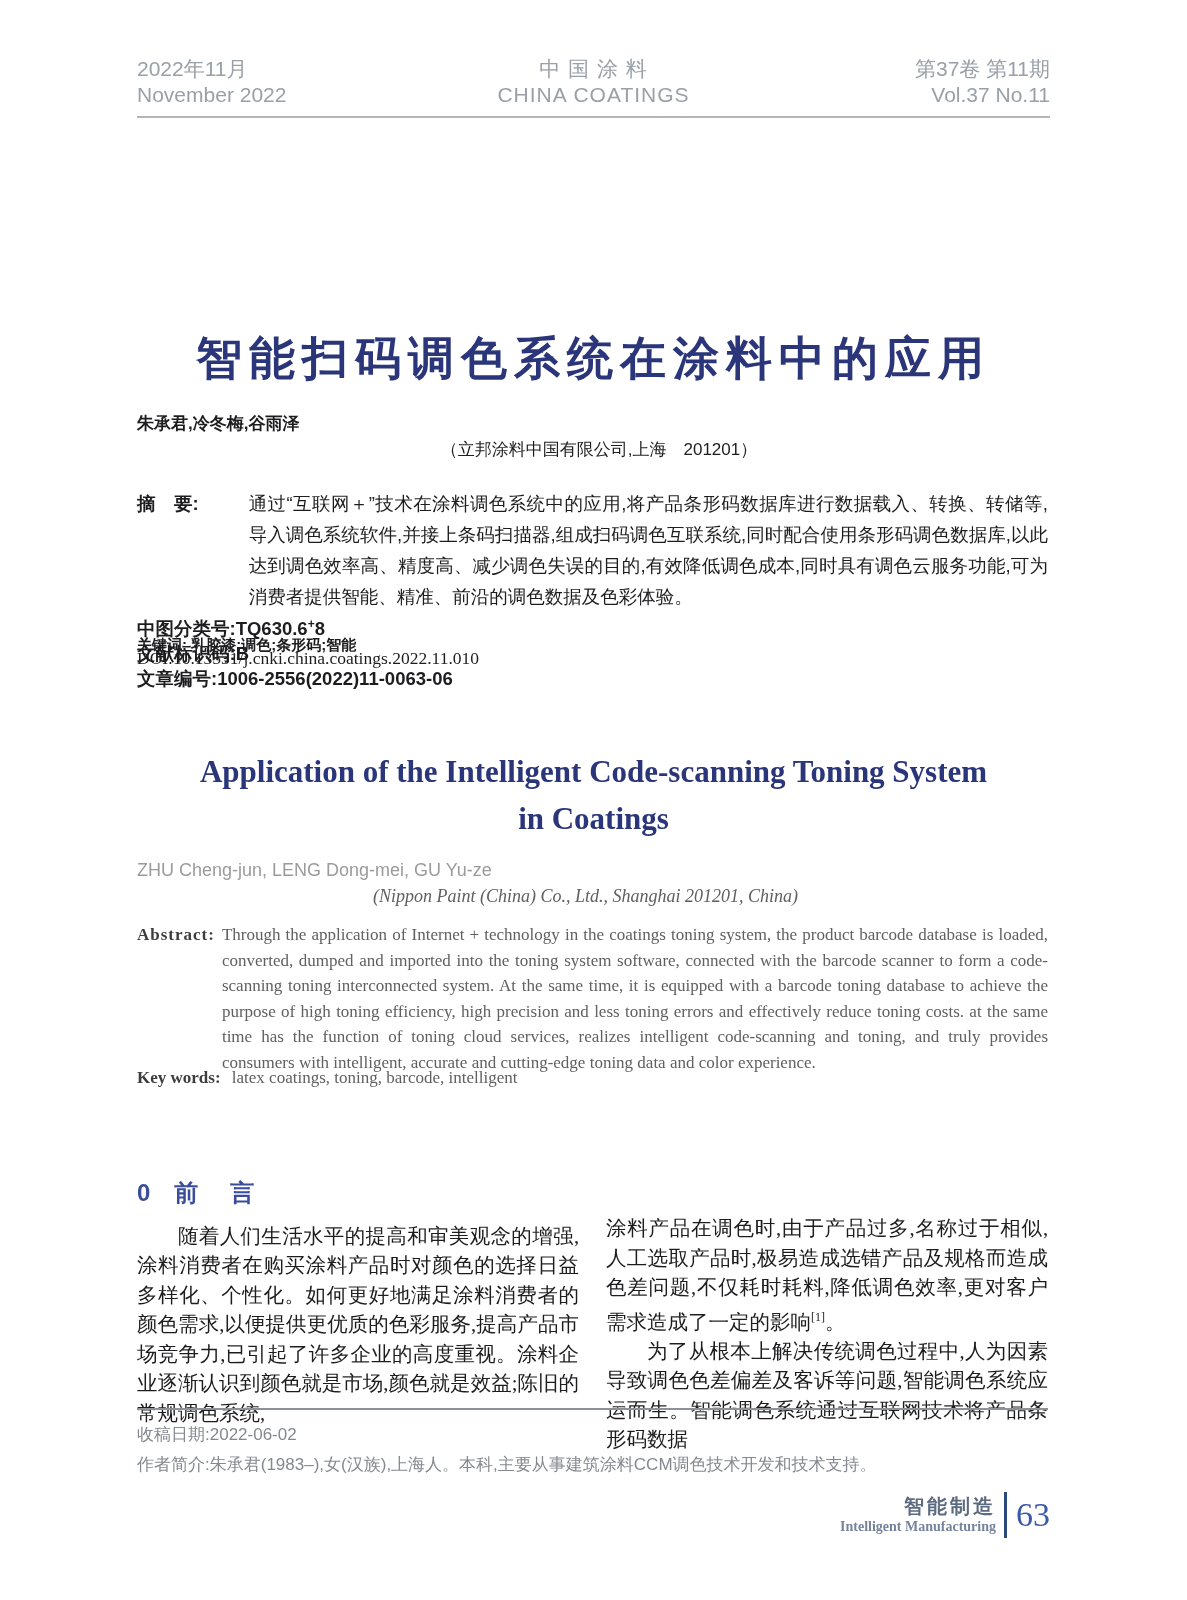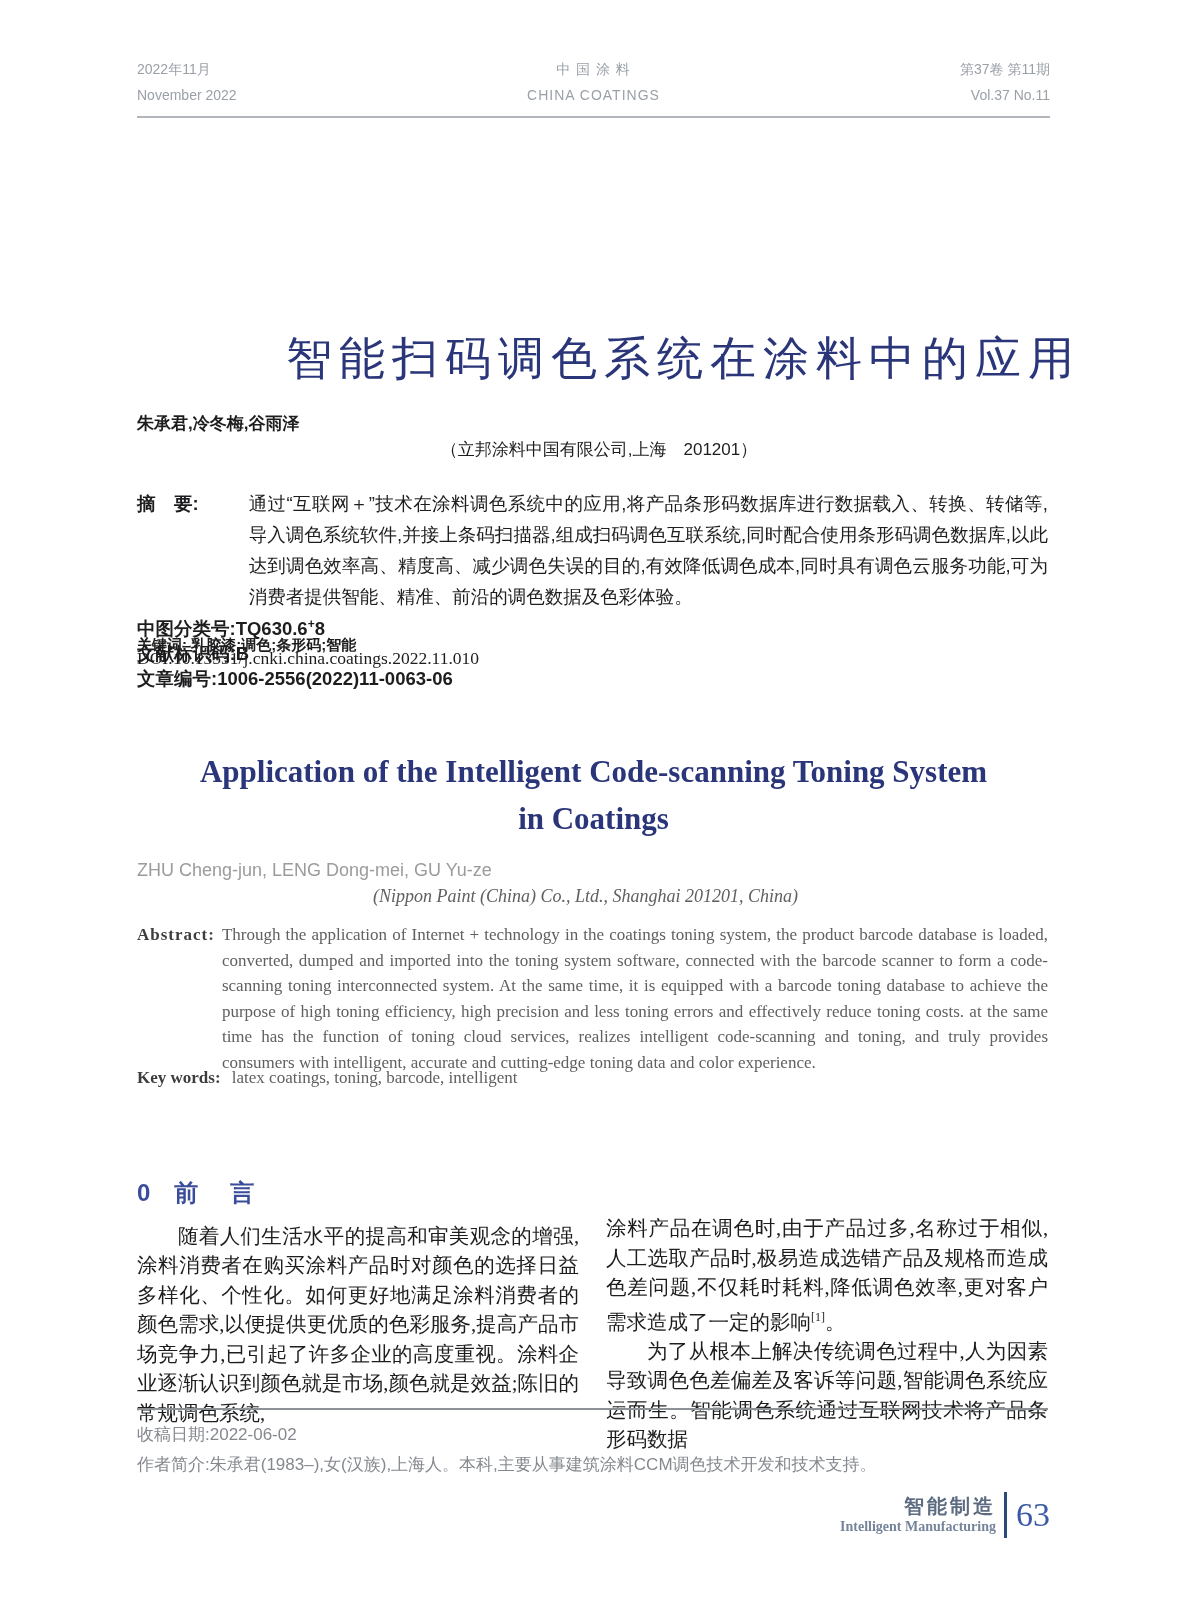--- a/index.html
+++ b/index.html
@@ -7,34 +7,34 @@
   .page {
     position:relative; width:1187px; height:1600px; margin:0 auto;
     background:#ffffff; overflow:hidden;
     font-family:"Liberation Sans", sans-serif;
     color:var(--body-black, #1d1d1f);
   }
   
   .header {
     position:absolute; left:137px; right:137px; top:56px;
     display:flex; justify-content:space-between;
-    color:var(--header-gray, #9aa0a8); font-size:14px; line-height:26px;
+    color:var(--header-gray, #9aa0a8); font-size:21px; line-height:26px;
   }
   .header .col { width:33%; }
   .header .c-left  { text-align:left; }
   .header .c-mid   { text-align:center; letter-spacing:1px; }
   .header .c-right { text-align:right; }
   .header-rule {
     position:absolute; left:137px; right:137px; top:116px; height:2px;
     background:var(--rule-light, #b2b6bc);
   }
   
   .title-cn {
-    position:absolute; left:100px; right:106px; top:328px;
-    text-align:right; font-size:46px; font-weight:normal; letter-spacing:7px;
+    position:absolute; left:100px; right:100px; top:328px;
+    text-align:center; font-size:46px; font-weight:bold; letter-spacing:7px;
     color:var(--title-navy, #2a3679);
   }
   .authors-cn { position:absolute; left:137px; right:137px; top:412px;
     font-size:17px; font-weight:bold; }
   .affil-cn { position:absolute; left:137px; right:126px; top:438px;
     text-align:center; font-size:17px; }
   .abstract-cn { position:absolute; left:137px; right:139px; top:488px;
     font-size:18.5px; line-height:31px; display:flex; align-items:flex-start; }
   .abstract-cn .lbl { white-space:nowrap; font-weight:bold; margin-right:8px; }
   .abstract-cn .txt { flex:1; text-align:justify; text-justify:inter-character;margin-left:42px; }

